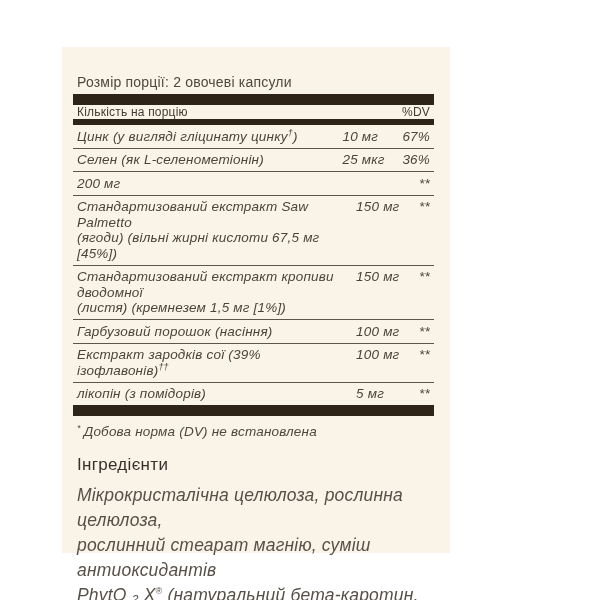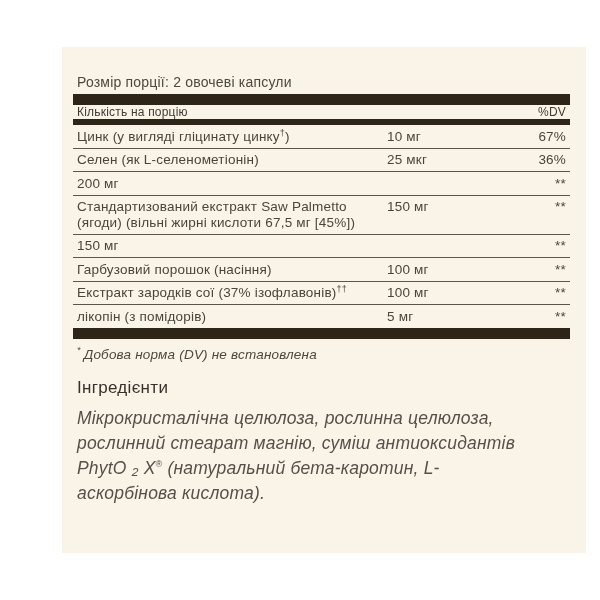--- a/index.html
+++ b/index.html
@@ -4,21 +4,21 @@
 <style>
   html,body { margin:0; padding:0; }
   body {
     width:600px; height:600px;
     background:#ffffff;
     font-family:"Liberation Sans","DejaVu Sans",sans-serif;
     position:relative;
   }
   .panel {
     position:absolute; left:62px; top:47px;
-    width:524px; height:506px;
+    width:388px; height:506px;
     box-sizing:border-box;
     background:#faf3e8;
     padding:26px 16px 0 11px;
     color:#4b443a;
   }
   .serving {
     margin:0 0 3px 4px;
     font-size:14px; line-height:18px; letter-spacing:0.2px;
     color:#4f473d;
   }
@@ -27,21 +27,21 @@
   .bar.thin  { height:6px; }
   .hdr-row {
     display:flex; justify-content:space-between; align-items:center;
     padding:0 4px; height:14px;
     font-size:12px; letter-spacing:0.2px; color:#423b32;
   }
   .srow {
     display:flex;
     padding:3.5px 4px;
     border-bottom:1.5px solid #5c554b;
-    font-size:13.5px; line-height:15.5px; letter-spacing:0.2px;
+    font-size:13.5px; line-height:15.5px; letter-spacing:0.2px;font-style:italic;
   }
   .srow.last { border-bottom:none; }
   .srow .name { width:310px; }
   .srow .amt  { width:70px; }
   .srow .dv   { flex:1; text-align:right; }
   sup { font-size:9px; line-height:0; }
   .footnote {
     margin:8px 0 0 4px;
     font-size:13.5px; letter-spacing:0.2px; color:#4f473d;font-style:italic;
   }
@@ -94,32 +94,37 @@
   <div class="srow">
     <div class="name">
       <div>Стандартизований екстракт Saw Palmetto</div>
       <div>(ягоди) (вільні жирні кислоти 67,5 мг [45%])</div>
     </div>
     <div class="amt">150 мг</div>
     <div class="dv">**</div>
   </div>
 
   <div class="srow">
+    <div class="name">
+      <div>Стандартизований екстракт кропиви</div>
+      <div>дводомної</div>
+      <div>(листя) (кремнезем 1,5 мг [1%])</div>
+    </div>
     <div class="amt">150 мг</div>
     <div class="dv">**</div>
   </div>
 
   <div class="srow">
     <div class="name">Гарбузовий порошок (насіння)</div>
     <div class="amt">100 мг</div>
     <div class="dv">**</div>
   </div>
 
   <div class="srow">
-    <div class="name"><span>Екстракт зародків сої (37% ізофлавонів)</span><sup>††</sup><span></span></div>
+    <div class="name"><span>Екстракт зародків сої (39% ізофлавонів)</span><sup>††</sup><span></span></div>
     <div class="amt">100 мг</div>
     <div class="dv">**</div>
   </div>
 
   <div class="srow last">
     <div class="name">лікопін (з помідорів)</div>
     <div class="amt">5 мг</div>
     <div class="dv">**</div>
   </div>
 

